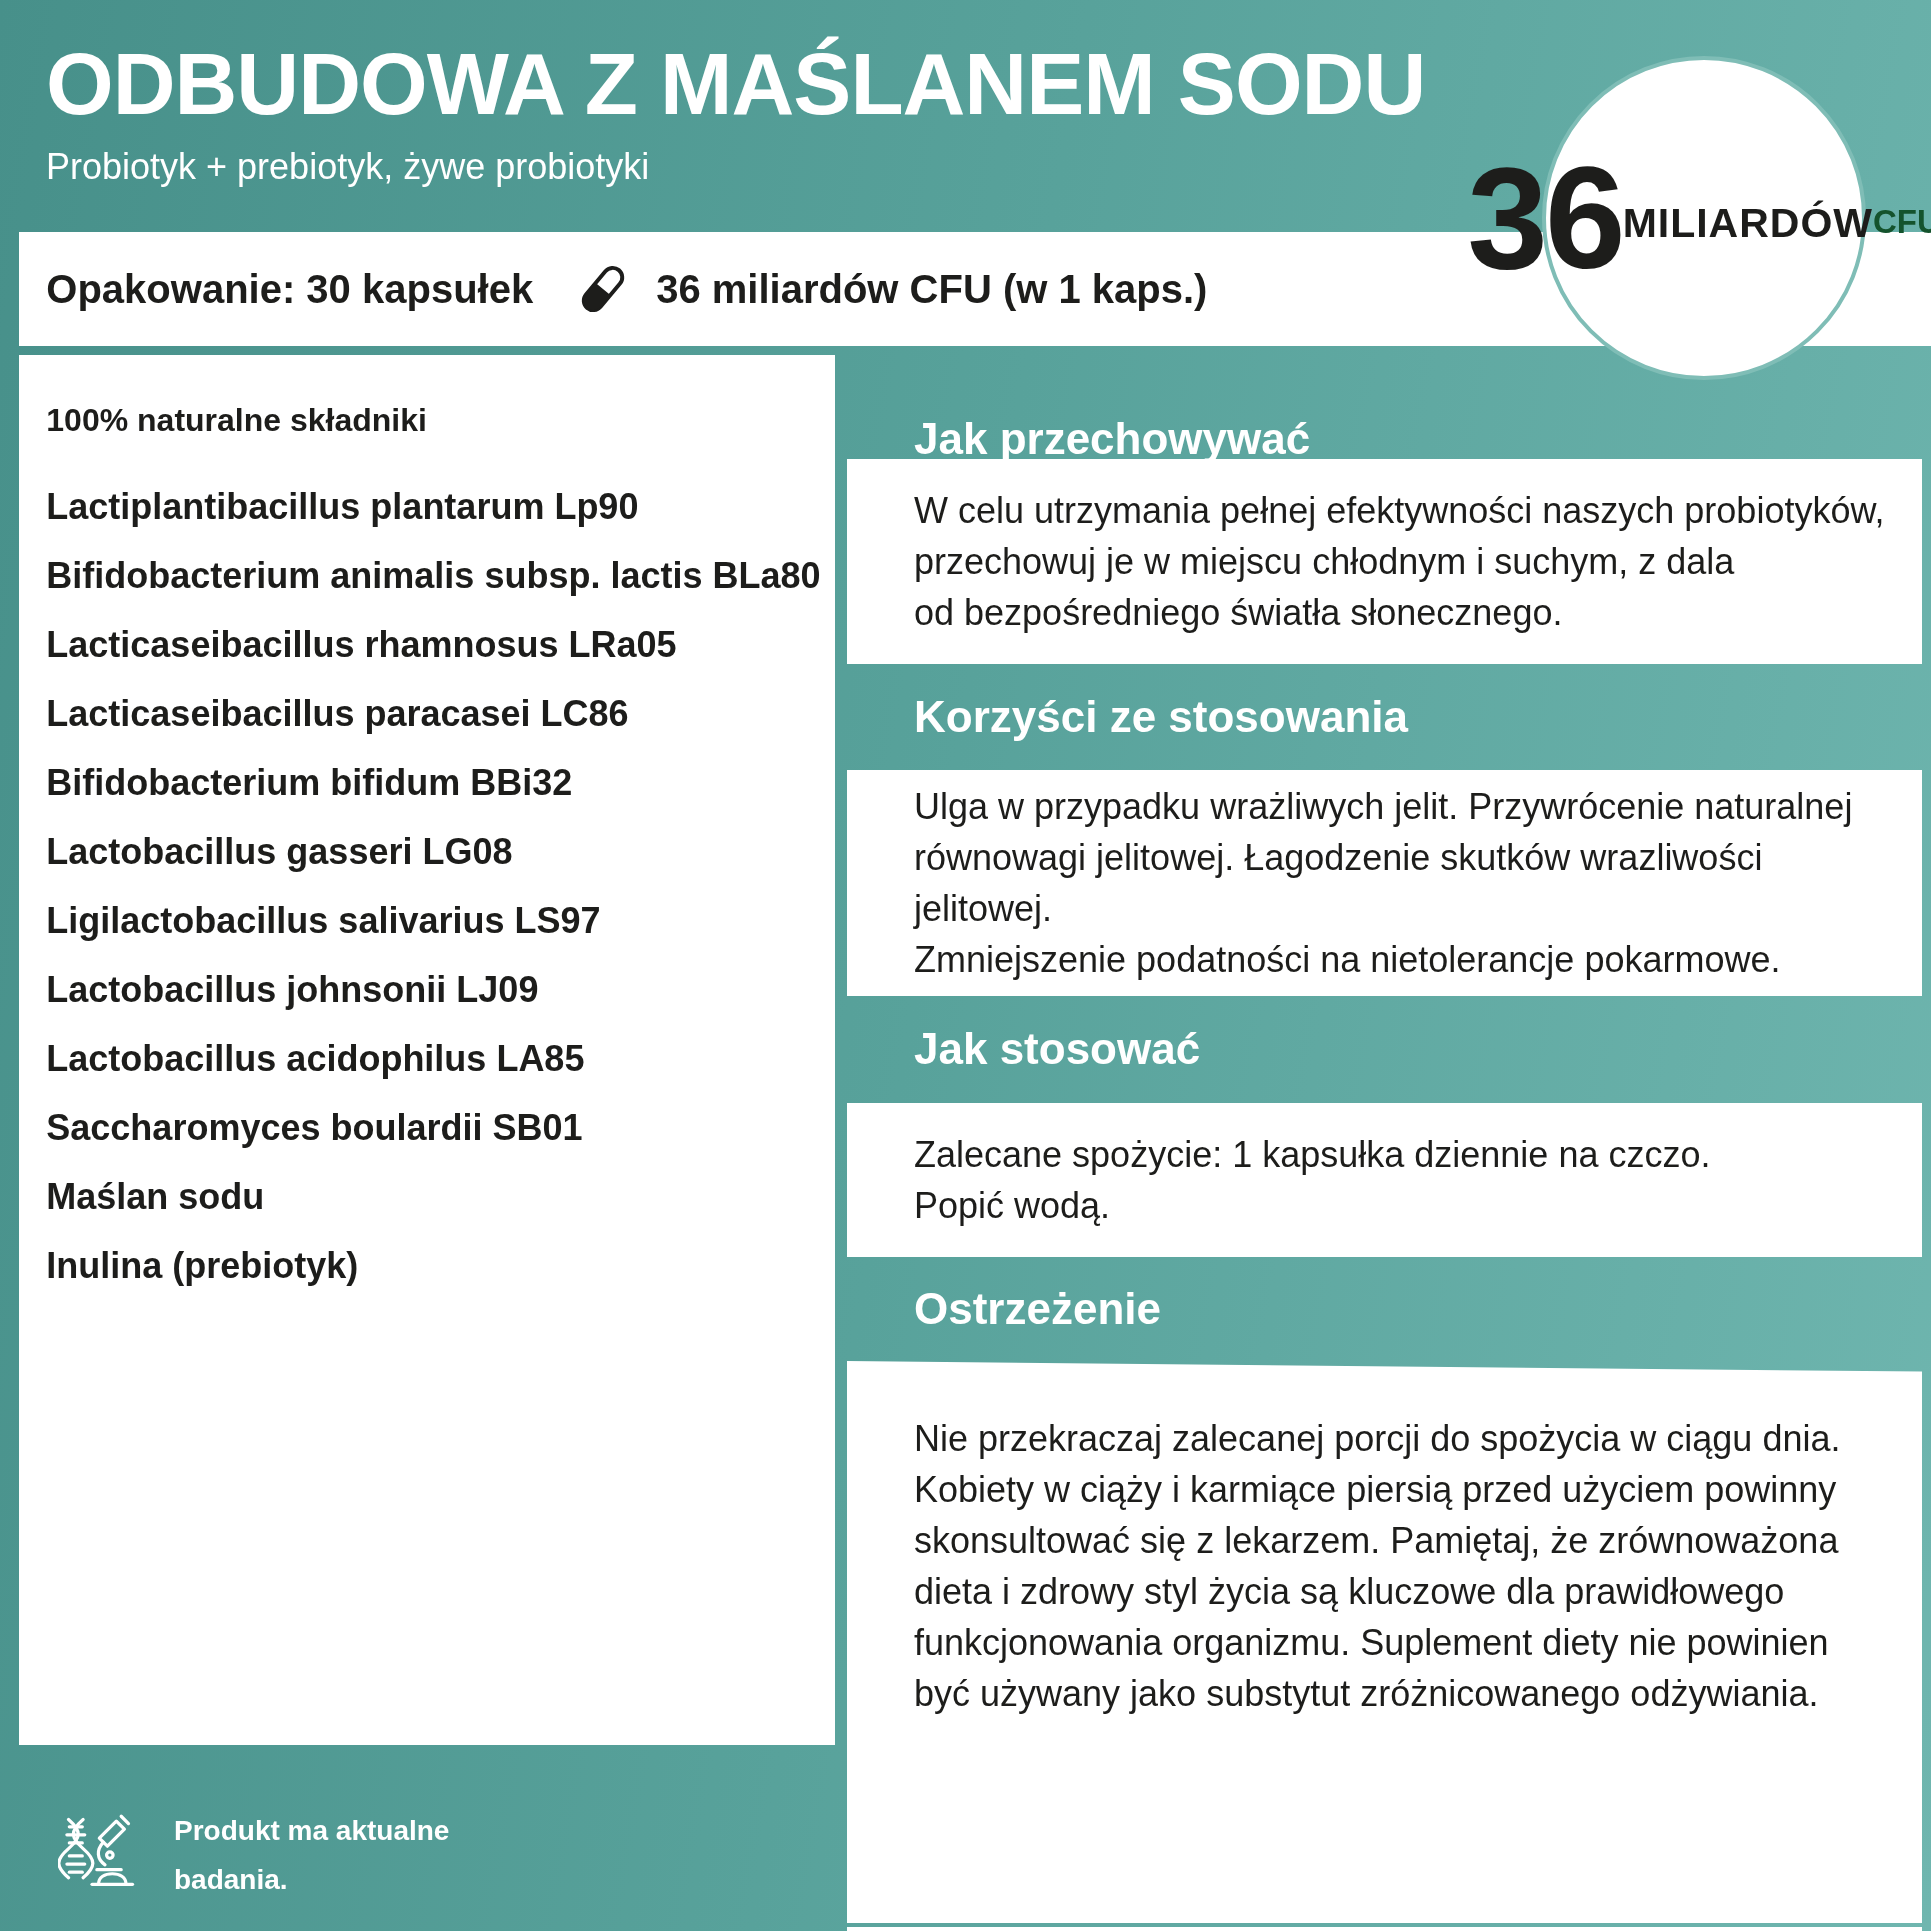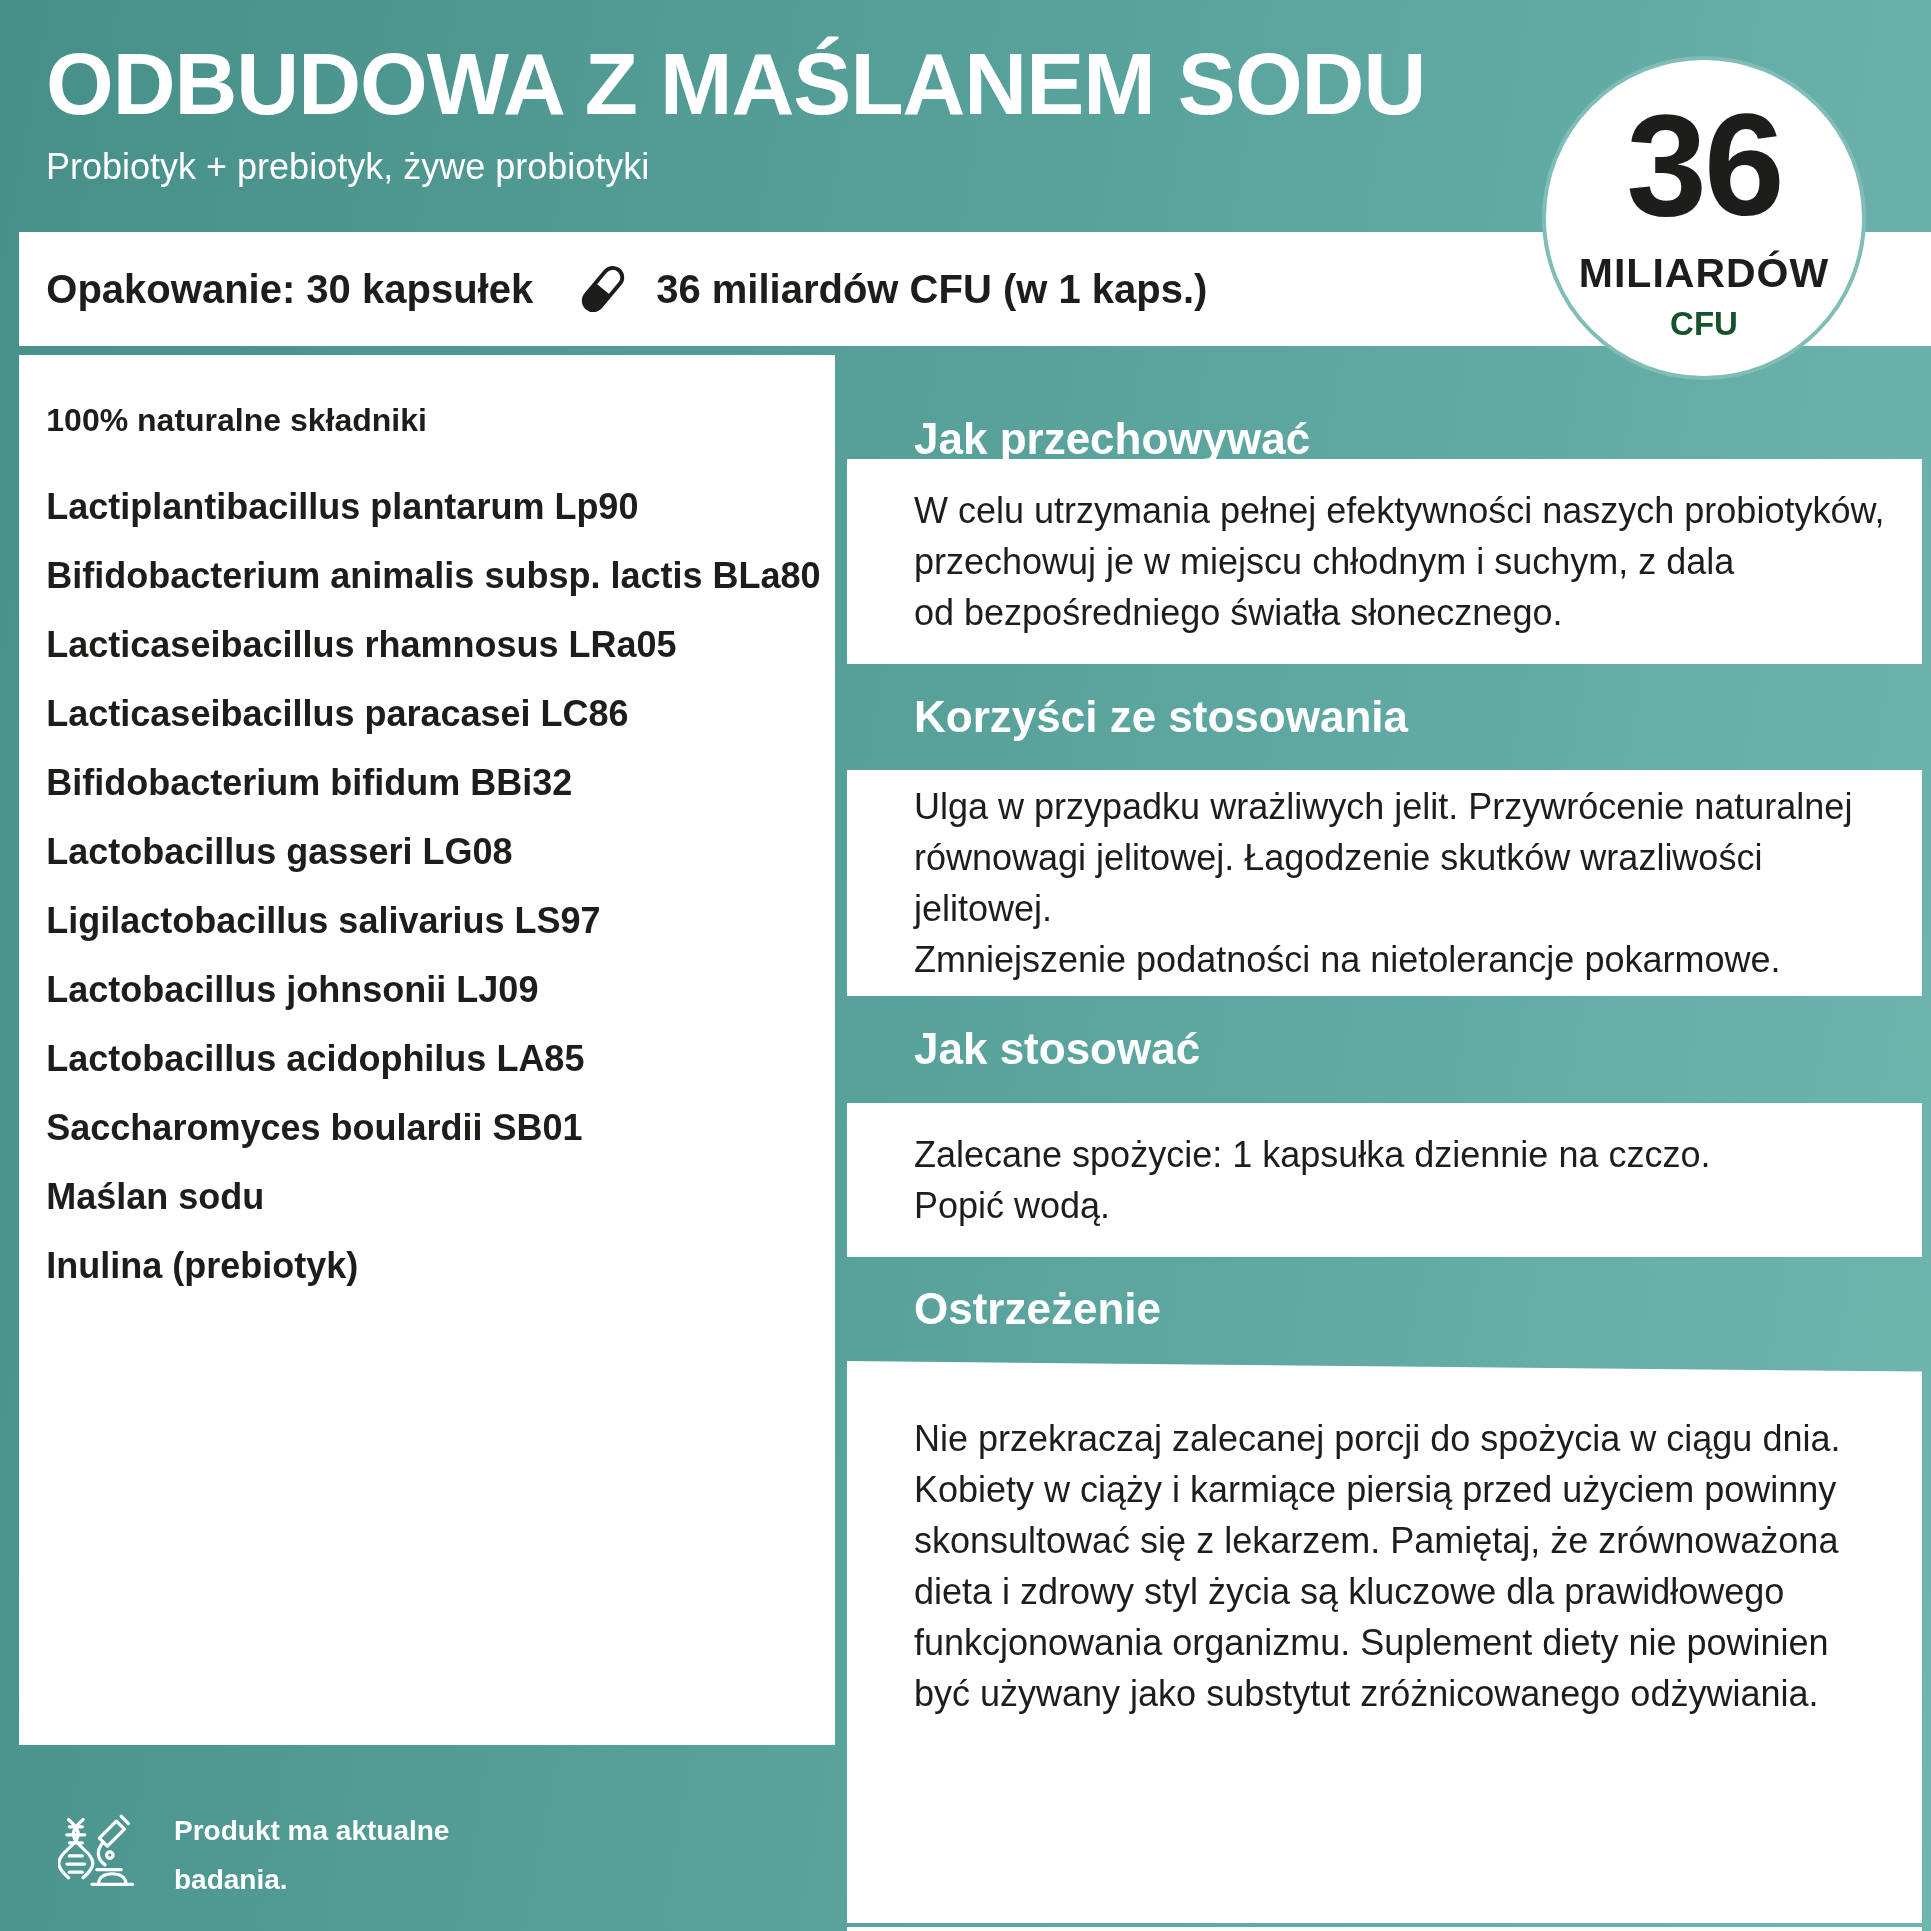--- a/index.html
+++ b/index.html
@@ -19,21 +19,21 @@
   .info-bar{
     position:absolute;left:19.3px;top:232px;width:1912px;height:114px;
     background:#fff;display:flex;align-items:center;padding-left:27px;box-sizing:border-box;
   }
   .pkg-label,.cfu-label{font-size:40px;font-weight:700;color:#1d1d1b;white-space:nowrap;}
   .capsule-wrap{margin:0 25px 0 42px;display:flex;align-items:center;}
 
   .badge{
     position:absolute;left:1542px;top:56px;width:324px;height:324px;
     background:#fff;border:4.8px solid #7fbdb6;border-radius:50%;box-sizing:border-box;
-    display:flex;flex-direction:column;align-items:center;justify-content:center;z-index:5;
+    display:flex;flex-direction:row;align-items:center;justify-content:center;z-index:5;
   }
   .badge-number{font-size:145px;font-weight:800;line-height:1;letter-spacing:-2.9px;color:#1d1d1b;}
   .badge-unit{font-size:41px;font-weight:800;letter-spacing:1px;margin-top:11.6px;color:#1d1d1b;}
   .badge-cfu{font-size:33px;font-weight:800;margin-top:7.7px;color:#14532d;text-align:center;}
 
   .left-panel{
     position:absolute;left:19.3px;top:355px;width:816px;height:1390px;
     background:#fff;box-sizing:border-box;padding:42px 23px 0 27px;
   }
   .ing-heading{font-size:32px;line-height:46px;font-weight:700;margin:0;}

